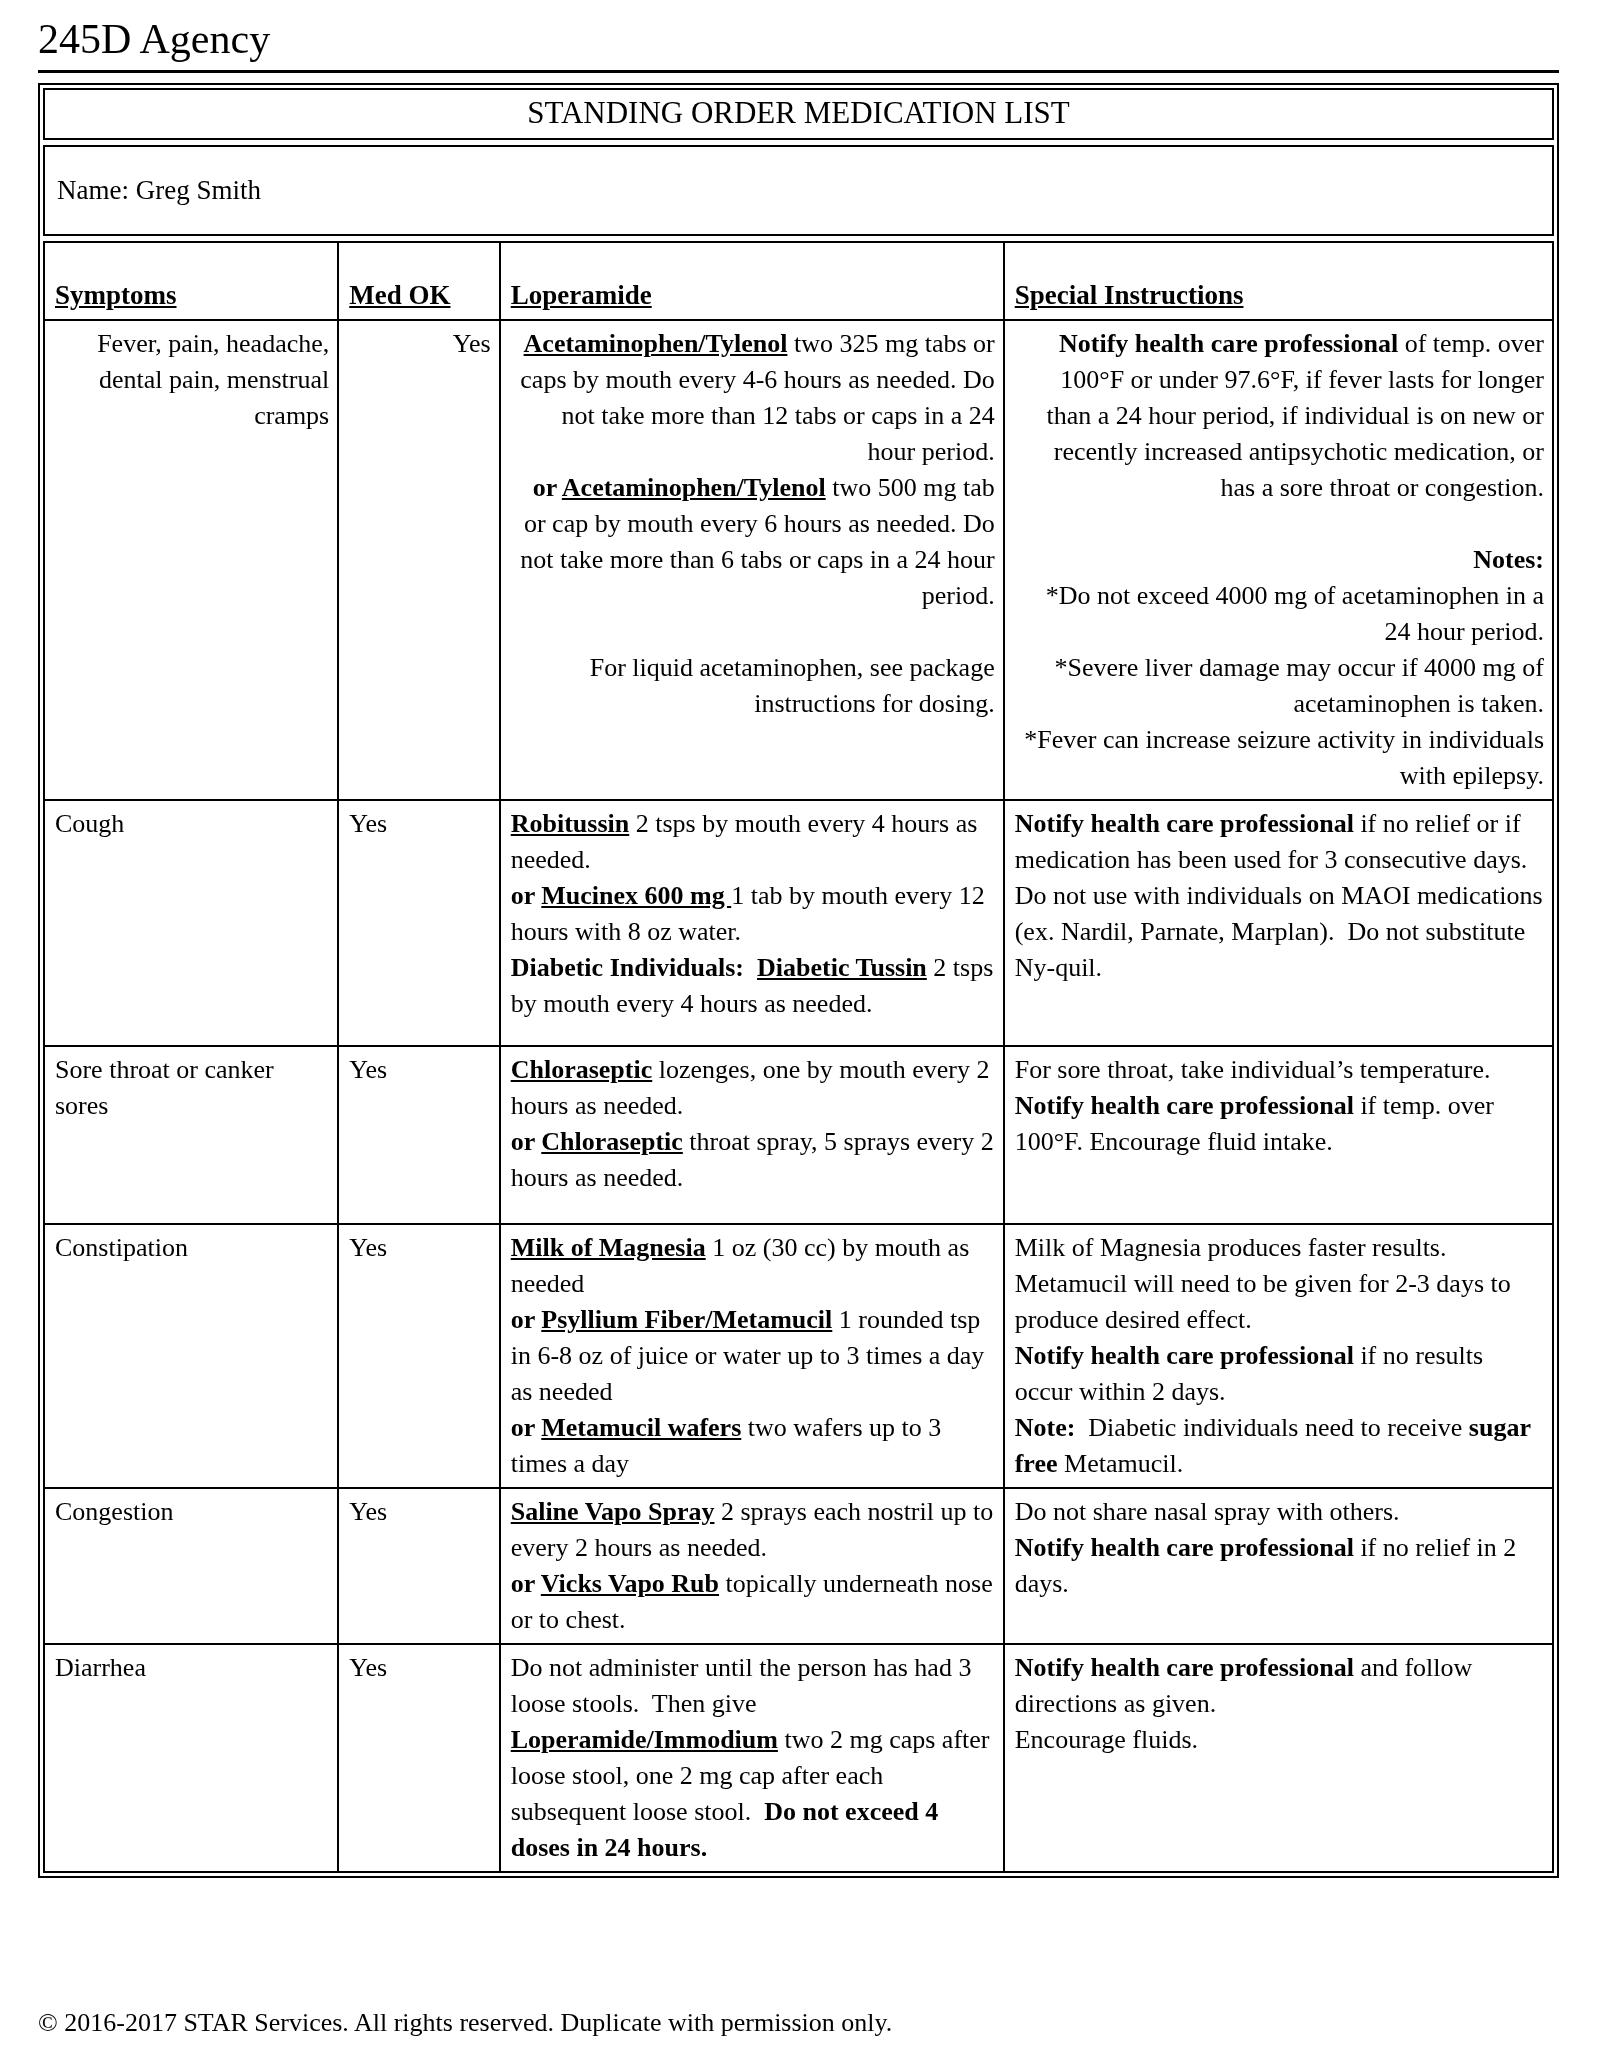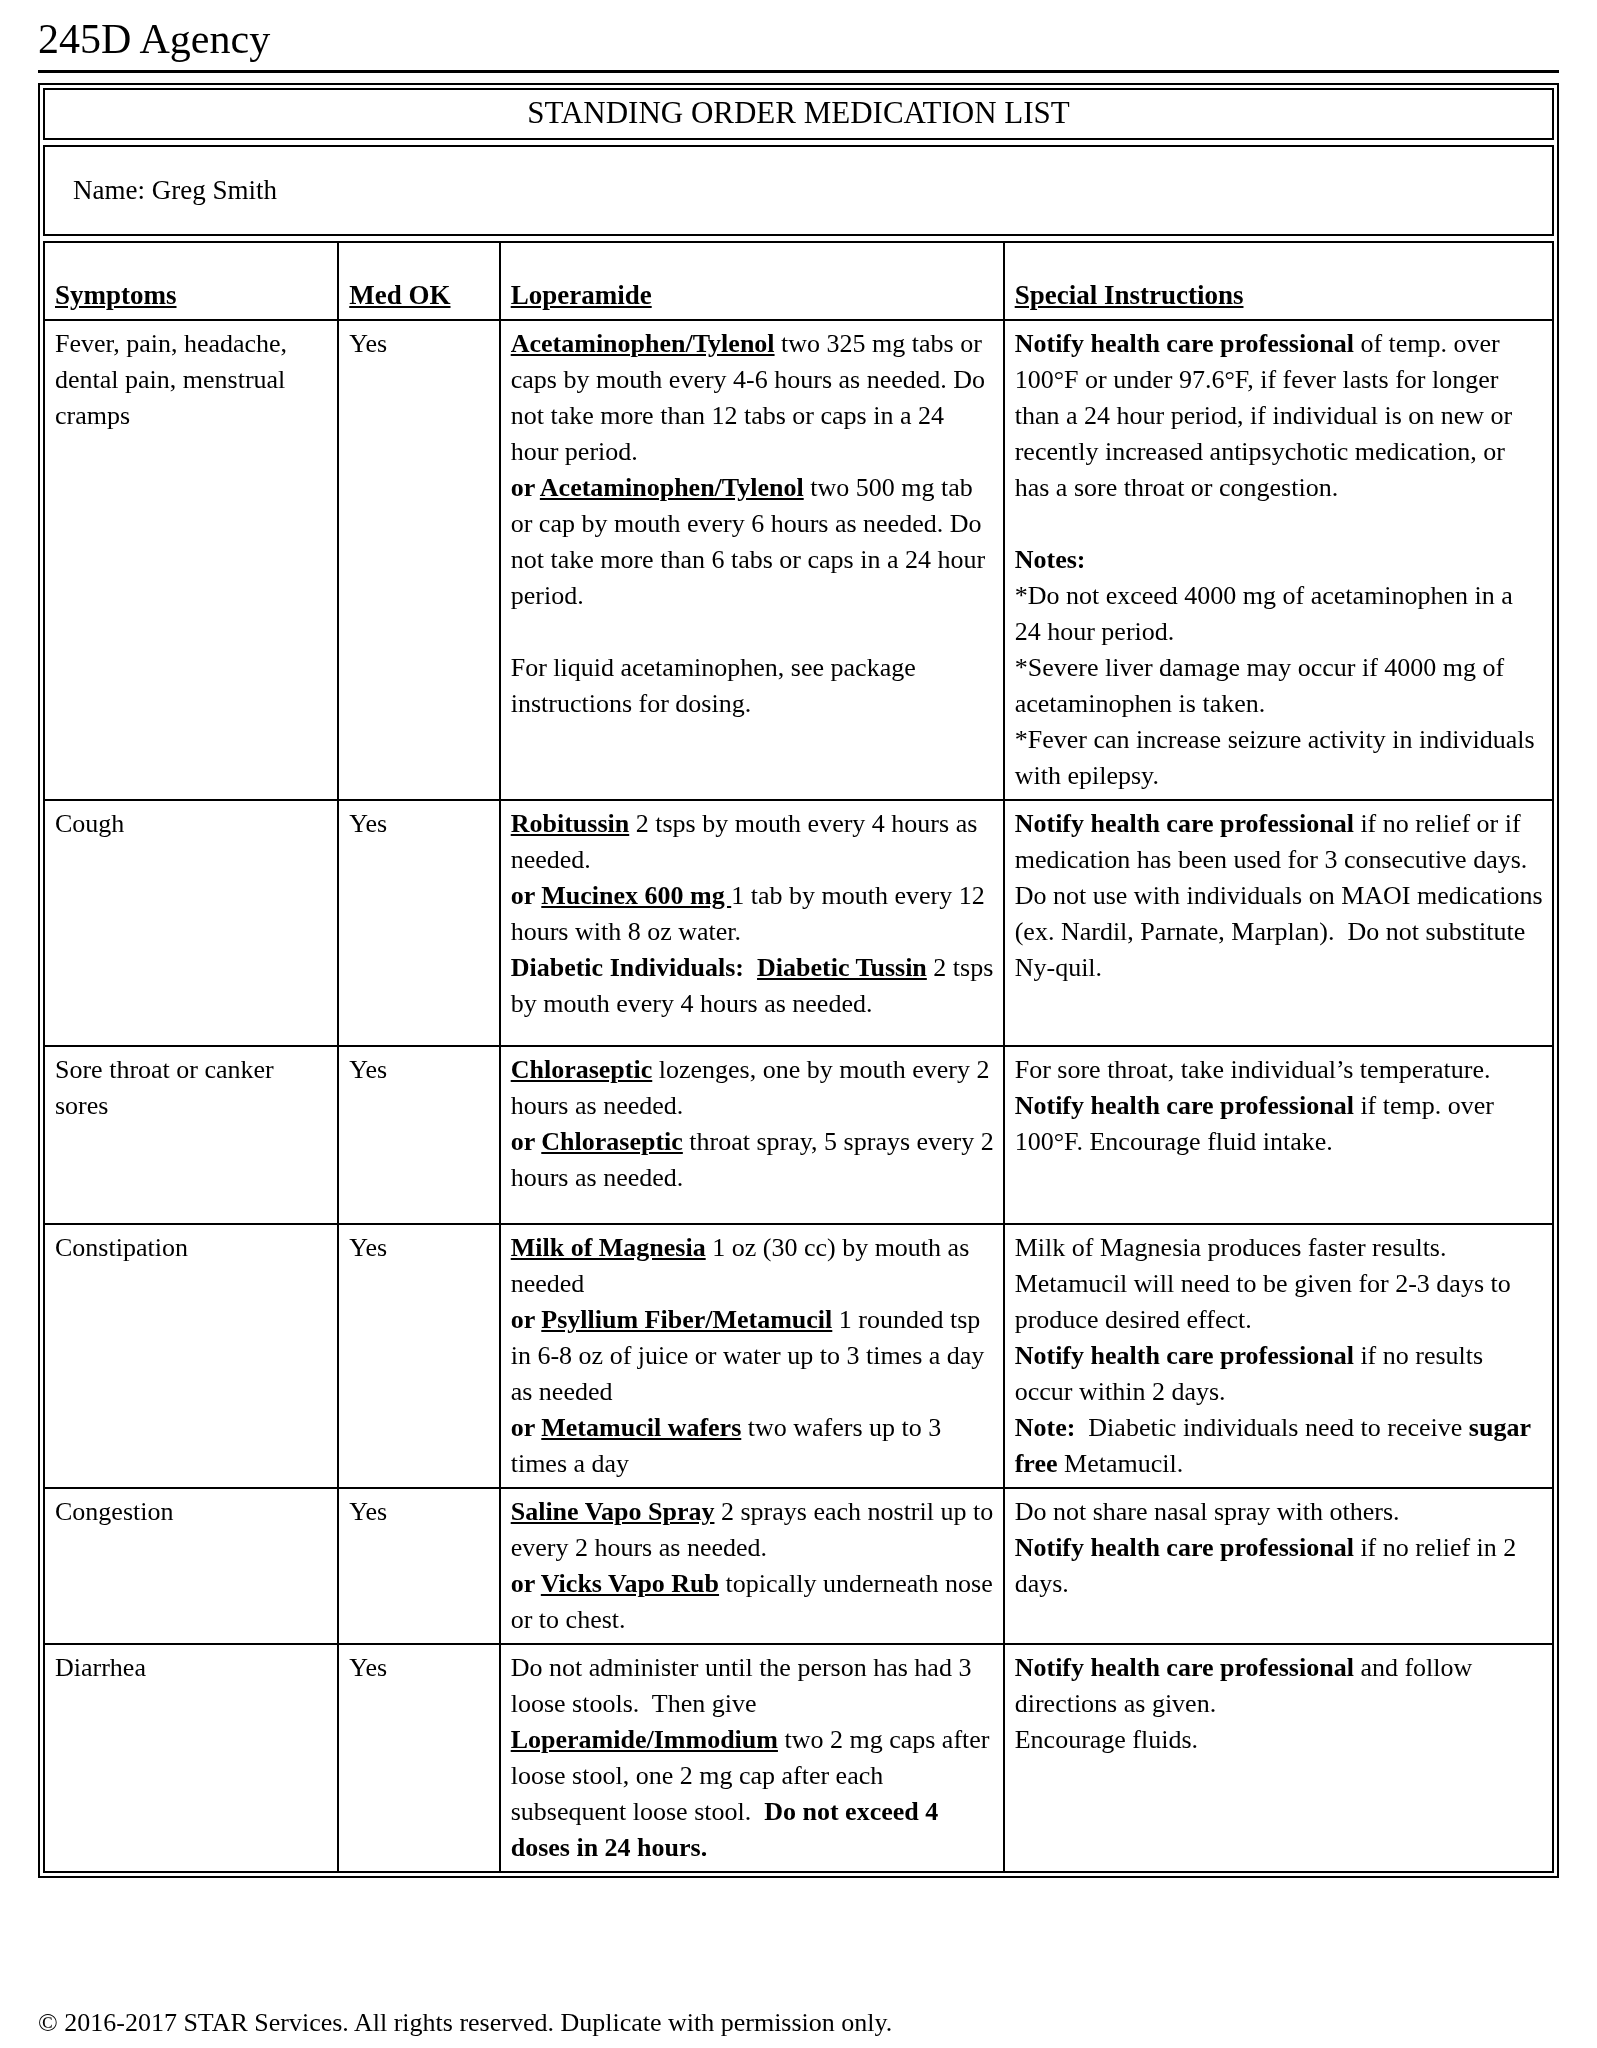--- a/index.html
+++ b/index.html
@@ -30,21 +30,21 @@
     font-size: 31px;
     padding: 5px 0 7px 0;
   }
 
   .name-box {
     border: 2px solid #000;
     margin-top: 5px;
     height: 91px;
     display: flex;
     align-items: center;
-    padding-left: 28px;
+    padding-left: 12px;
     font-size: 27px;
   }
 
   table.main {
     border-collapse: collapse;
     width: 100%;
     margin-top: 5px;
     table-layout: fixed;
     font-size: 26px;
     line-height: 36px;
@@ -55,21 +55,21 @@
     text-align: left;
     font-size: 27px;
     height: 78px;
     padding: 20px 6px 6px 10px;
     text-decoration: underline;
   }
   table.main td {
     vertical-align: top;
     padding: 5px 8px 5px 10px;
   }
-  tr.r1 td { height: 478px; }
+  tr.r1 td { height: 478px; text-align: right; }
   tr.r2 td { height: 246px; }
   tr.r3 td { height: 178px; }
   tr.r4 td { height: 250px; }
   tr.r5 td { height: 147px; }
   tr.r6 td { height: 215px; }
 
   p.rt { white-space: pre-wrap; }
   .b { font-weight: bold; }
   .u { text-decoration: underline; }
 

